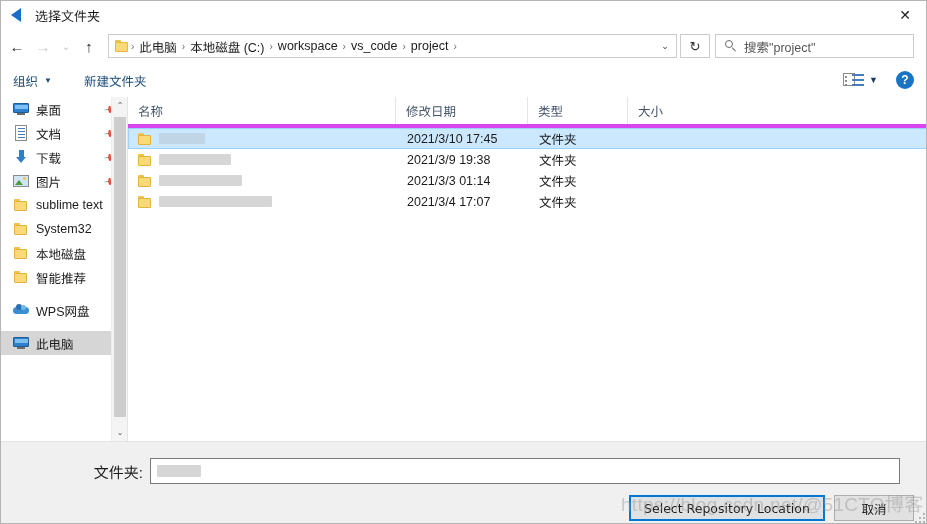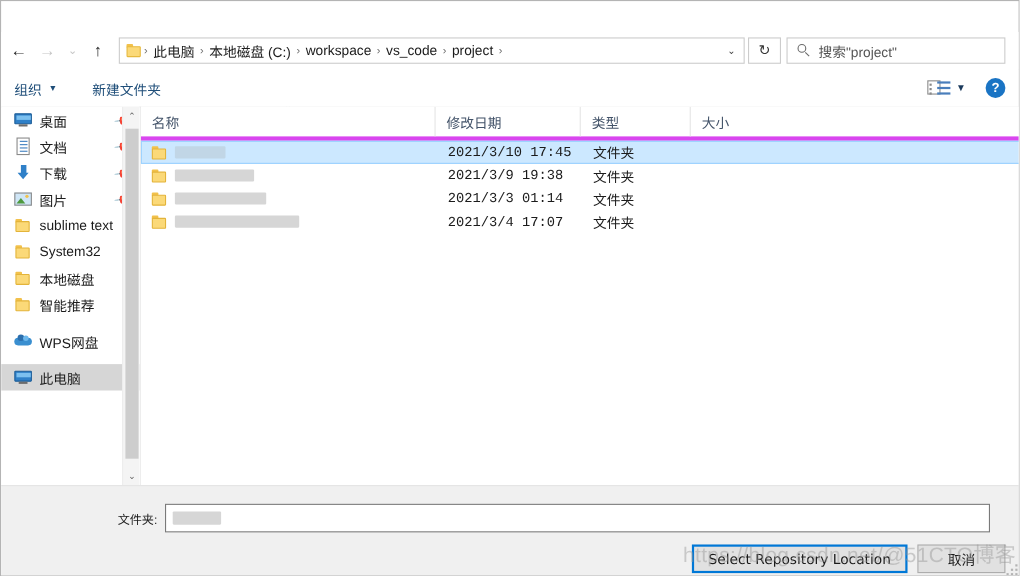--- a/index.html
+++ b/index.html
@@ -387,21 +387,21 @@
   }
   .col.c-name { width: 268px; }
   .col.c-date { width: 132px; }
   .col.c-type { width: 100px; }
   .col.c-size { width: 85px; border-right: none; }
   .sort-caret {
     position: absolute; left: 130px; top: -4px;
     font-size: 9px; color: #7d8fa3;
   }
 
-  .rows { position: relative; font-family: Liberation Mono, monospace; }
+  .rows { position: relative; }
   .row {
     height: 21px;
     display: flex; align-items: center;
     font-size: 12.5px; color: #1b1b1b;
     box-sizing: border-box;
     border: 1px solid transparent;
     cursor: default;
   }
   .row.selected {
     background: #cce8ff;
@@ -431,21 +431,21 @@
   }
   .folder-row {
     position: absolute; left: 0; top: 16px;
     width: 927px; height: 26px;
     display: flex; align-items: center;
   }
   .folder-label {
     width: 149px;
     text-align: right;
     padding-right: 7px;
-    font-size: 11px; color: #1b1b1b;
+    font-size: 15px; color: #1b1b1b;
     box-sizing: border-box;
   }
   .folder-input {
     width: 750px; height: 26px;
     background: #ffffff;
     border: 1px solid #7a7a7a;
     box-sizing: border-box;
     display: flex; align-items: center;
     padding-left: 6px;
     cursor: text;
@@ -495,20 +495,27 @@
     white-space: nowrap;
     pointer-events: none;
     font-family: Liberation Sans, sans-serif;
   }
 </style>
 </head>
 <body>
 
 <div class="dialog">
 
+  <div class="titlebar">
+    <div class="title-icon">
+      <div class="shape"></div>
+    </div>
+    <div class="title-text">选择文件夹</div>
+    <div class="titlebar-close">✕</div>
+  </div>
 
   <div class="navbar">
     <div class="nav-btn back">←</div>
     <div class="nav-btn disabled">→</div>
     <div class="nav-btn small disabled">⌄</div>
     <div class="nav-btn">↑</div>
 
     <div class="addressbar">
       <div class="addr-folder">
         <div class="tab"></div>

